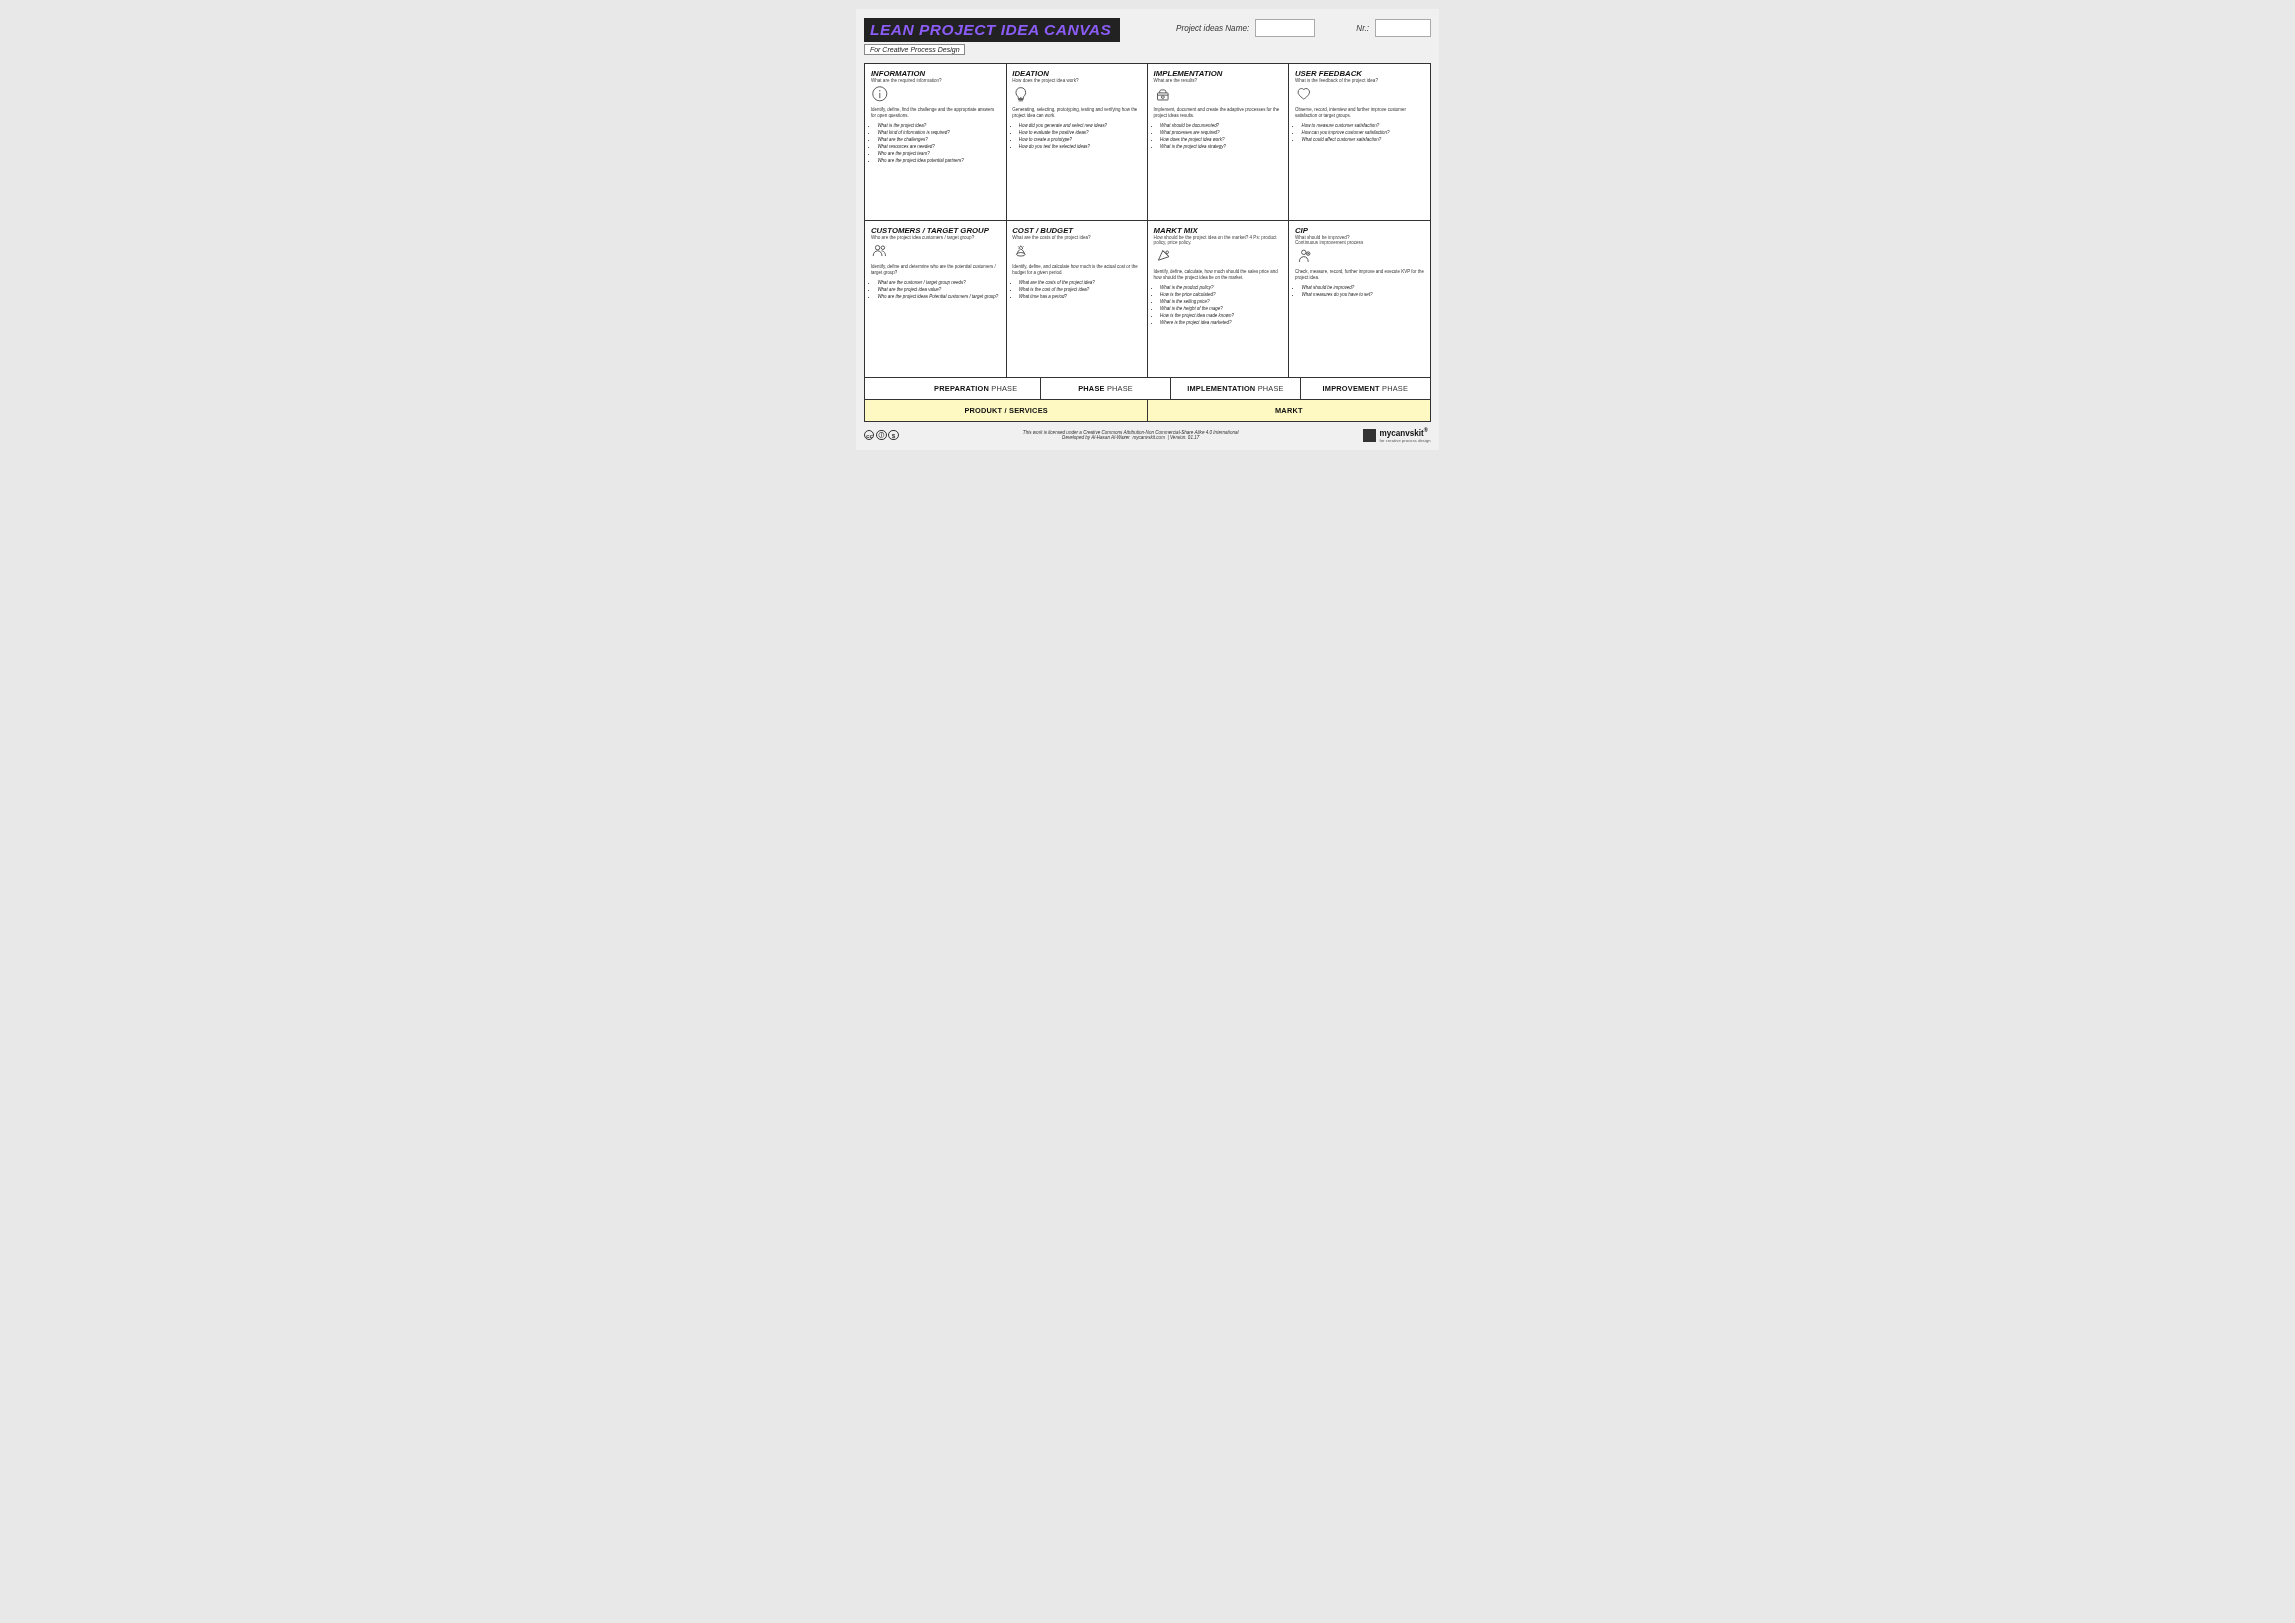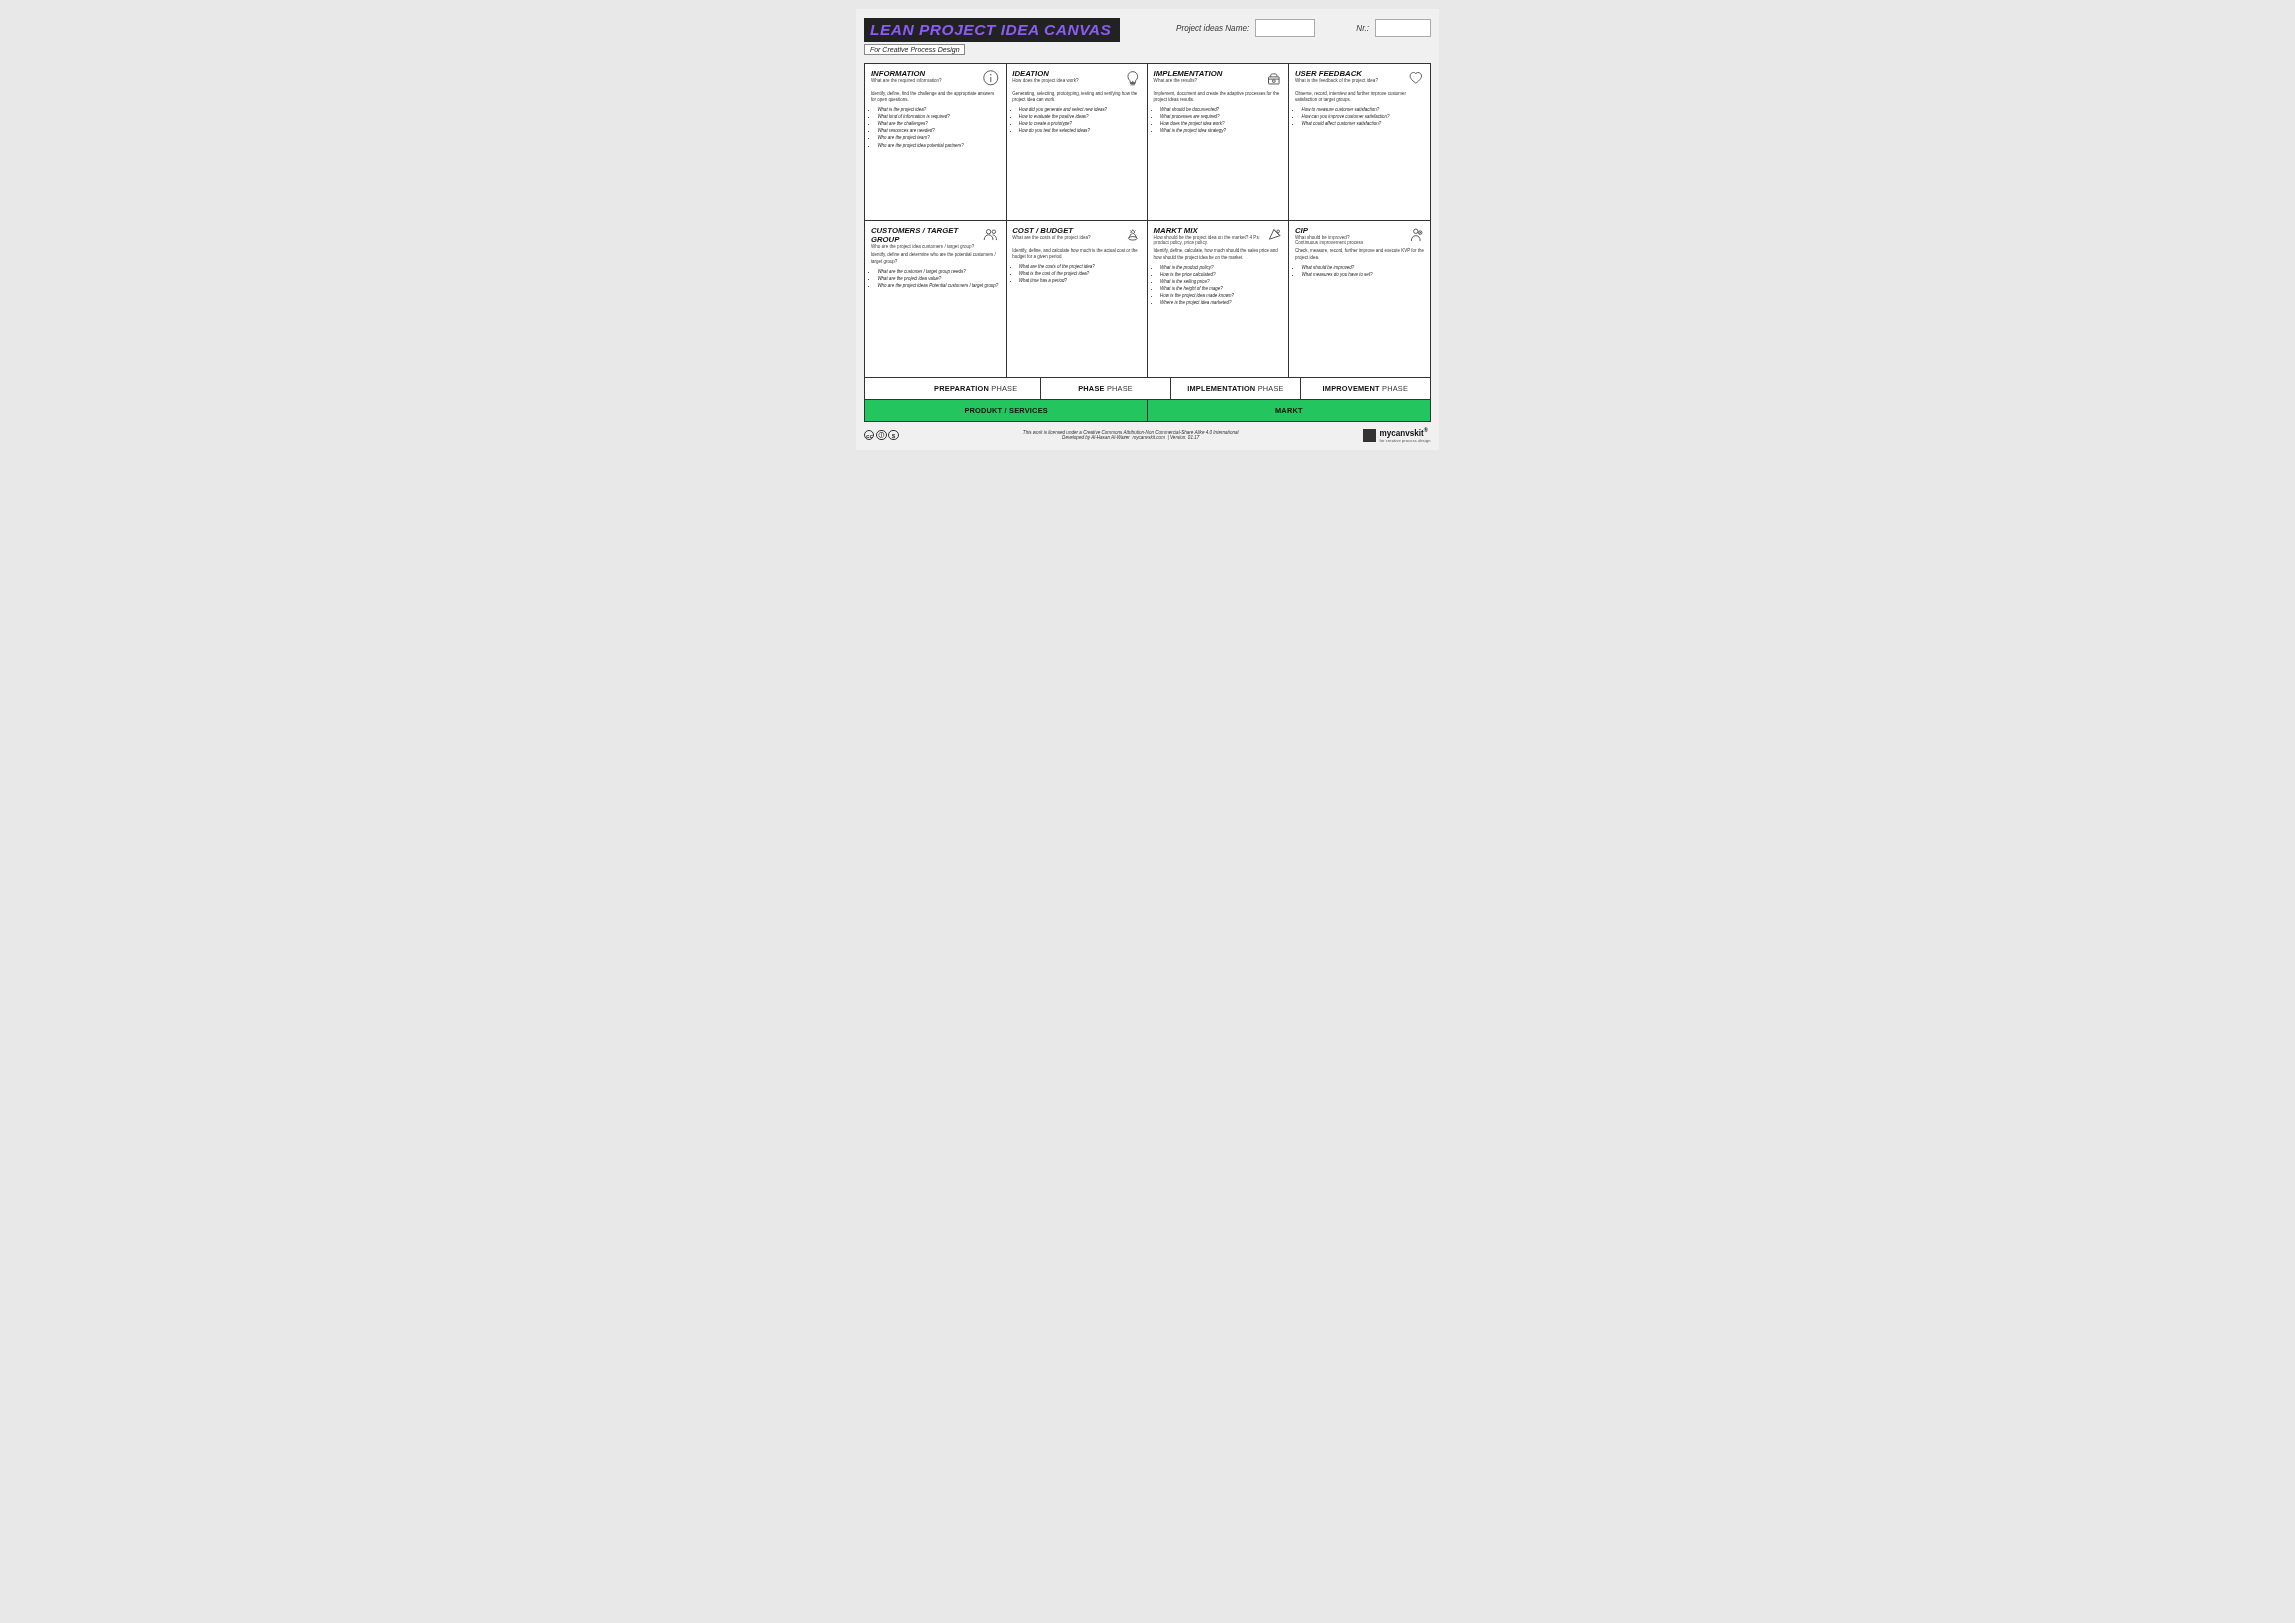--- a/index.html
+++ b/index.html
@@ -101,20 +101,21 @@
       min-height: 0;
     }
     .canvas-cell:last-child {
       border-right: none;
     }
     .cell-header {
       display: flex;
       justify-content: space-between;
       align-items: flex-start;
       margin-bottom: 1.4px;
+      flex-direction: column;
     }
     .cell-title {
       font-size: 1.05em;
       font-weight: 900;
       font-style: italic;
       color: #111;
     }
     .cell-icon {
       font-size: 1.6em;
       color: #555;
@@ -172,21 +173,21 @@
 
     
     .bottom-row {
       display: flex;
     }
     .bottom-cell {
       flex: 1;
       border-right: 0.9px solid #333;
       padding: 6px 3.7px;
       text-align: center;
-      background: #22c55e;
+      background: #fef9c3;
     }
     .bottom-cell:last-child {
       border-right: none;
     }
     .bottom-cell-wide {
       flex: 2;
     }
     .bottom-label {
       font-size: 1.0em;
       font-weight: 900;

